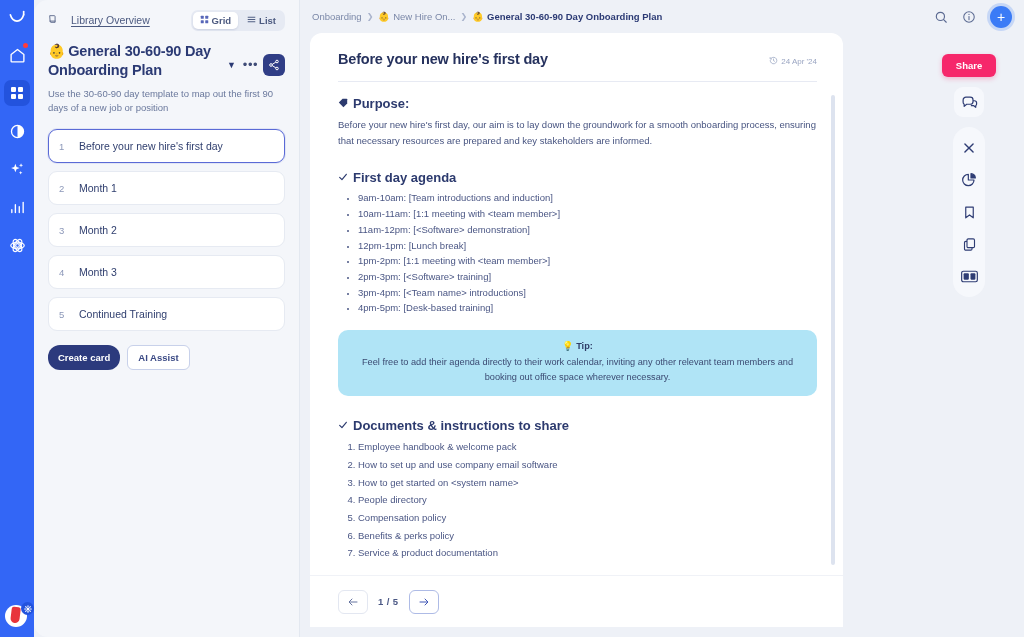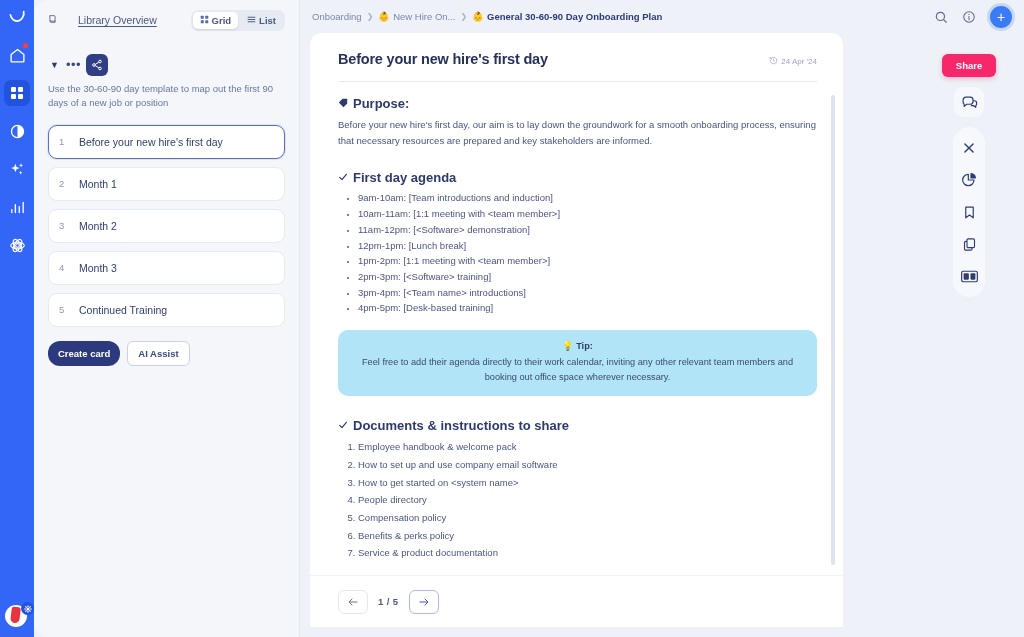--- a/index.html
+++ b/index.html
@@ -49,21 +49,21 @@
 
   
   .panel {
     width: 266px; flex: 0 0 266px; background: #f4f6fa;
     border-top-left-radius: 14px; border-bottom-left-radius: 14px;
     height: 637px; padding: 8px 14px 0 14px; position: relative;
     border-right: 1px solid #e3e8f0;
   }
   .panel-top { display: flex; align-items: center; justify-content: space-between; height: 24px; }
   .lib-link {
-    display: flex; gap: 20px;
+    display: flex; gap: 13px;
     font-size: 10.5px; color: #4c5a80; text-decoration: underline;
     text-underline-offset: 2px; cursor: pointer;
   }
   .seg {
     display: flex; background: #e6eaf3; border-radius: 7px; padding: 2px; gap: 2px;
   }
   .seg-item {
     display: flex; align-items: center; gap: 3px; padding: 3px 7px;
     border-radius: 5px; font-size: 9.5px; font-weight: bold; color: #4c5a80; cursor: pointer;
   }
@@ -313,20 +313,23 @@
                 <path d="M3 12h18"></path>
                 <path d="M3 18h18"></path>
             </svg>
           </span>
           <span>List</span>
         </div>
       </div>
     </div>
 
     <div class="panel-title-row">
+      <div class="panel-title">
+        <span class="emoji">👶</span><span>General 30-60-90 Day Onboarding Plan</span>
+      </div>
       <div class="title-actions">
         <span class="caret-btn">▼</span>
         <span class="dots-btn">•••</span>
         <span class="share-sq">
           <svg width="12" height="12" viewBox="0 0 24 24" fill="none" stroke="#fff" stroke-width="2">
             <circle cx="18" cy="5" r="2.6"></circle>
               <circle cx="6" cy="12" r="2.6"></circle>
               <circle cx="18" cy="19" r="2.6"></circle>
             <path d="M8.4 10.8 L15.6 6.4"></path>
               <path d="M8.4 13.2 L15.6 17.6"></path>

